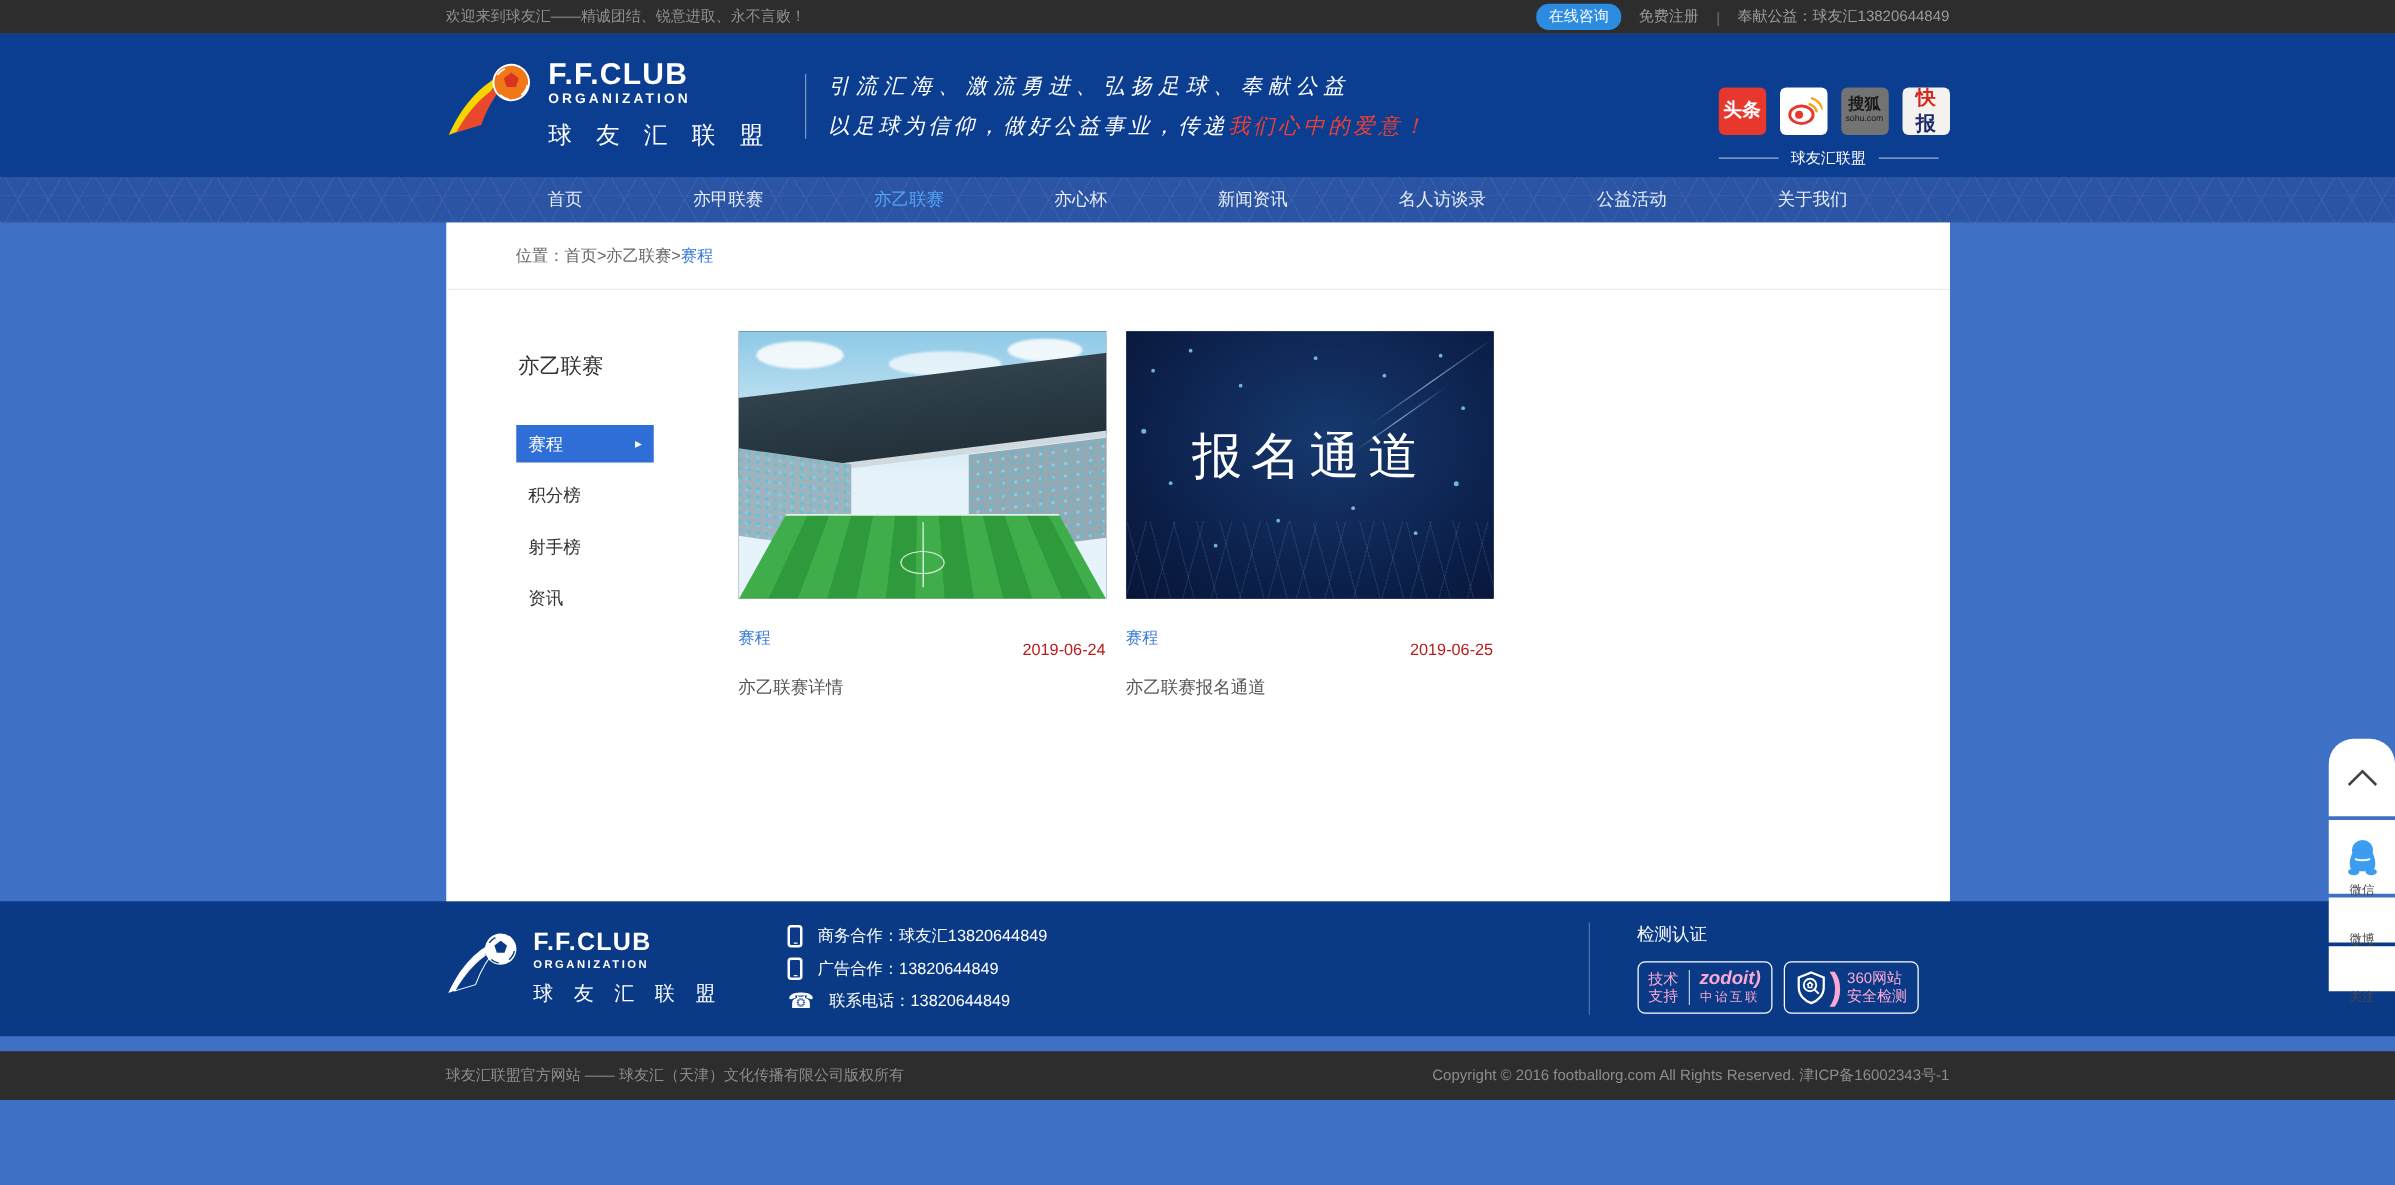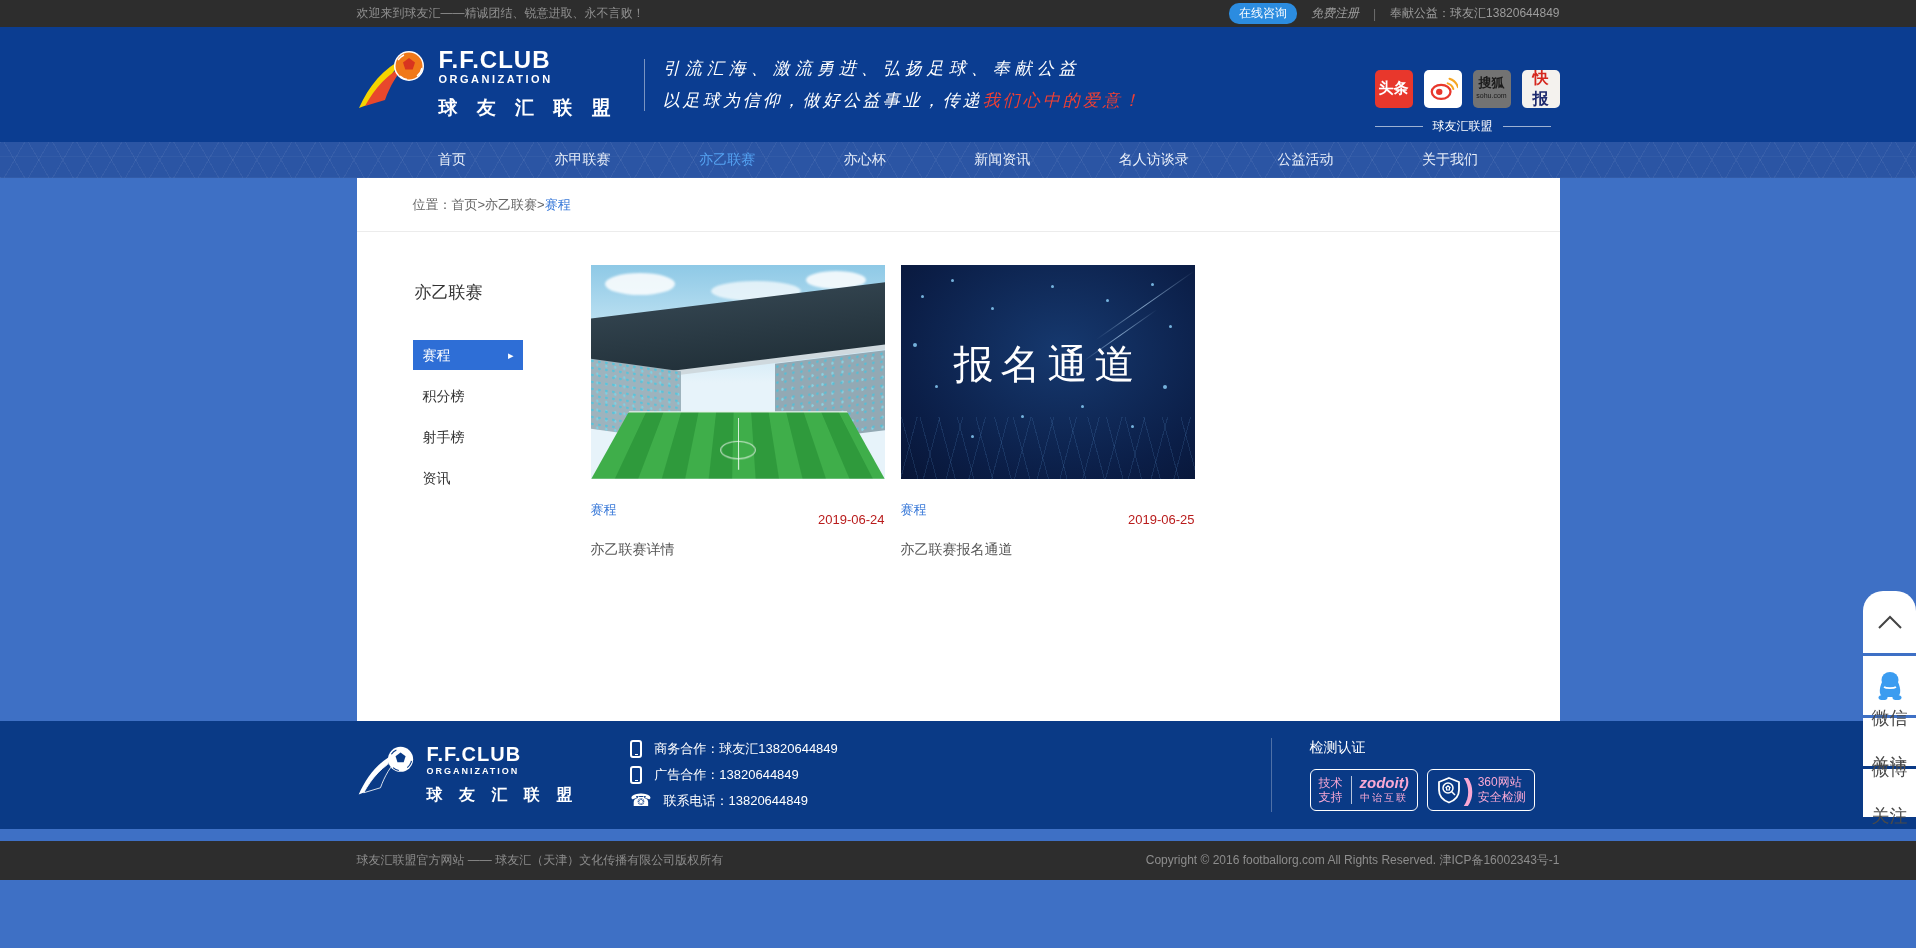--- a/index.html
+++ b/index.html
@@ -6,31 +6,31 @@
   html,body { width:1916px; height:948px; overflow:hidden; }
   body { font-family:"Liberation Sans","DejaVu Sans",sans-serif; background:#3e70c5; position:relative; }
   .container { width:1203px; margin:0 auto; position:relative; }
 
   
   .topbar { height:27px; background:#2d2d2d; }
   .topbar-inner { width:1203px; margin:0 auto; height:27px; display:flex; align-items:center; justify-content:space-between; }
   .topbar-inner .welcome { color:#8f8f8f; font-size:12px; }
   .topbar-right { display:flex; align-items:center; gap:14px; color:#9c9c9c; font-size:12px; }
   .pill { background:#2b8ce0; color:#fff; border-radius:10px; padding:2px 10px; font-size:12px; cursor:pointer; }
-  .toplink { color:#9c9c9c; cursor:pointer; text-decoration:none;font-style:italic; }
+  .toplink { color:#9c9c9c; cursor:pointer; text-decoration:none; }
   .sep { color:#6f6f6f; }
 
   
   .header { height:115px; background:#0b3d91; }
   .header-inner { display:flex; align-items:center; height:115px; }
   .logo { display:flex; align-items:flex-start; gap:8px; }
   .logo svg { width:74px; height:64px; }
   .logo-txt .en { color:#fff; font-weight:bold; font-size:24px; letter-spacing:1px; line-height:24px; }
   .logo-txt .org { color:#fff; font-size:11px; font-weight:bold; letter-spacing:2.5px; line-height:14px; }
-  .logo-txt .cn { color:#fff; font-size:19px; font-weight:bold; letter-spacing:7px; margin-top:9px; white-space:nowrap; }
+  .logo-txt .cn { color:#fff; font-size:19px; font-weight:normal; letter-spacing:7px; margin-top:9px; white-space:nowrap; }
   .hdr-divider { width:1px; height:52px; background:rgba(255,255,255,.45); margin:0 18px 0 26px; }
   .slogan { font-family:"DejaVu Serif",serif; font-style:italic; color:#fff; }
   .slogan .l1 { font-size:17px; letter-spacing:5px; margin-bottom:9px; white-space:nowrap; }
   .slogan .l2 { font-size:17px; letter-spacing:3px; white-space:nowrap; }
   .slogan .hot { color:#ef4034; font-weight:normal; }
   .hdr-social { margin-left:auto; text-align:center;margin-top:35px; }
   .soc-row { display:flex; gap:11px; justify-content:flex-end; }
   .soc { width:38px; height:38px; border-radius:5px; display:flex; flex-direction:column; align-items:center; justify-content:center; cursor:pointer; overflow:hidden; }
   .soc.toutiao { background:#e8372c; color:#fff; font-weight:bold; font-size:15px; }
   .soc.weibo { background:#fff; }
@@ -125,21 +125,21 @@
 
   
   .bottombar { height:39px; background:#2d2d2d; }
   .bb-inner { width:1203px; margin:12px auto; height:39px; display:flex; align-items:center; justify-content:space-between; color:#8d8d8d; font-size:12px; }
 
   
   .floatbar { position:absolute; right:0; top:591px; width:53px; display:flex; flex-direction:column; gap:3px; z-index:5; }
   .fb-box { background:#fff; display:flex; flex-direction:column; align-items:center; justify-content:center; cursor:pointer; }
   .fb-top { height:62px; border-radius:20px 20px 0 0; }
   .fb-qq { height:59px; }
-  .fb-txt { height:48px; font-size:18px; color:#4a4a4a; line-height:19px; text-align:center;gap:28px; }
+  .fb-txt { height:36px; font-size:10px; color:#4a4a4a; line-height:19px; text-align:center;gap:28px; }
 </style>
 </head>
 <body>
 
 <div class="topbar">
   <div class="topbar-inner">
     <span class="welcome">欢迎来到球友汇——精诚团结、锐意进取、永不言败！</span>
     <div class="topbar-right">
       <a class="pill">在线咨询</a>
       <a class="toplink">免费注册</a>

